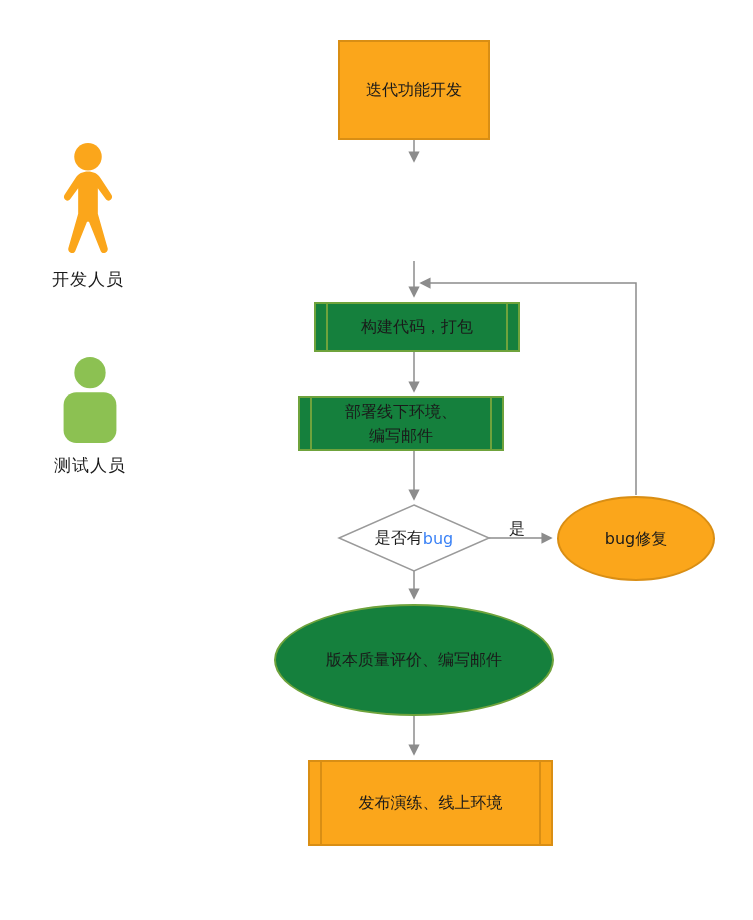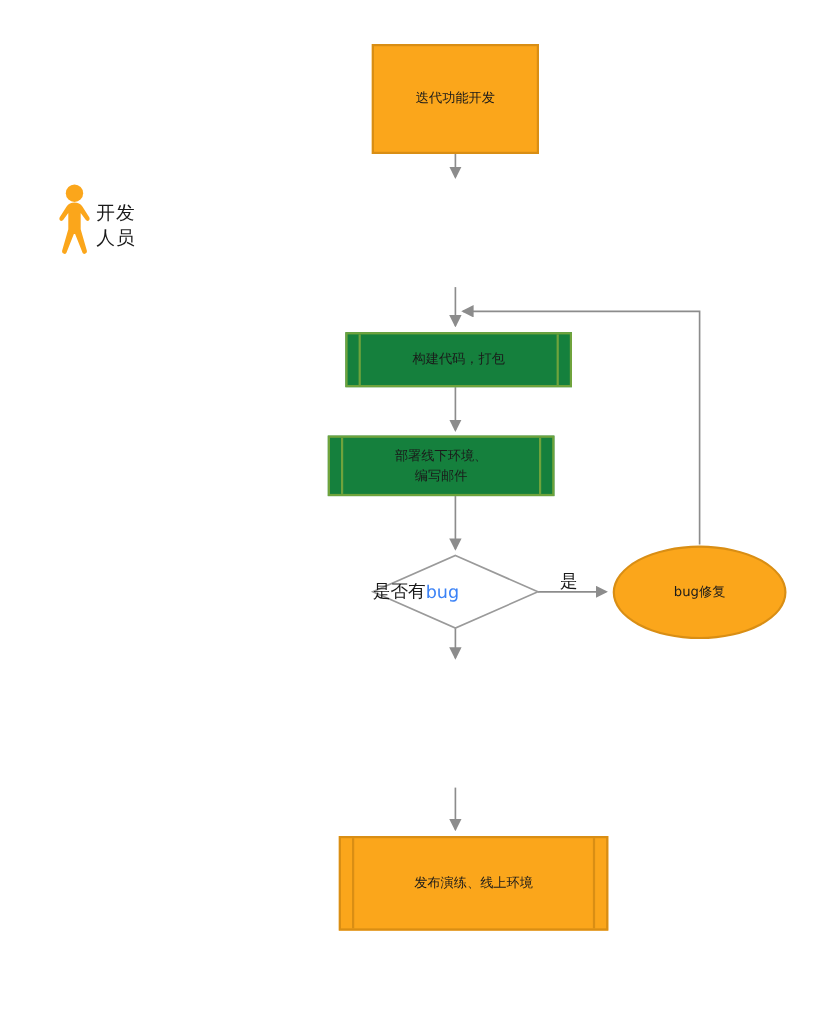--- a/index.html
+++ b/index.html
@@ -20,21 +20,21 @@
     width: 753px; height: 920px;
   }
 
   .node {
     position: absolute;
     display: flex;
     flex-direction: column;
     align-items: center;
     justify-content: center;
     text-align: center;
-    font-size: 12px;
+    font-size: 16px;
     color: #1a1a1a;
     line-height: 1.45;
   }
 
   .orange { background: #FBA61B; border: 2px solid #D98E14; }
   .green  { background: #15803d; border: 2px solid #6FA33C; }
   .ellipse { border-radius: 50%; }
 
   
   .predef::before, .predef::after {
@@ -47,36 +47,36 @@
   .predef::after  { right: 10px; }
   .predef.green::before, .predef.green::after { border-left: 2px solid #6FA33C; }
   .predef.orange::before, .predef.orange::after { border-left: 2px solid #D98E14; }
 
   .diamond-label {
     position: absolute;
     left: 339px; top: 505px;
     width: 150px; height: 66px;
     display: flex;
     align-items: center;
-    justify-content: flex-start;
+    justify-content: center;
     font-size: 16px;
     color: #1a1a1a;
   }
   .kw { color: #3b82f6; }
 
   .edge-label {
     position: absolute;
     font-size: 16px;
     color: #1a1a1a;
   }
 
   .actor {
     position: absolute;
     display: flex;
-    flex-direction: row;
+    flex-direction: column;
     align-items: center;
   }
   .actor-label {
     margin-top: 8px;
     font-size: 17px;
     color: #1a1a1a;
     letter-spacing: 1px;
   }
 </style>
 </head>
@@ -104,20 +104,27 @@
   </svg>
 
   <div class="actor" style="left:48px; top:142px; width:80px;">
     <svg width="70" height="118" viewBox="0 0 70 120">
       <circle cx="35" cy="15" r="14" fill="#FBA61B"></circle>
       <path fill="#FBA61B" d="M35,30 C40,30 45,32 48,37 L59,54 C61,58 56,62 53,58 L45,47 L45,73 L55,108 C56,112 50,115 48,111 L36,81 L34,81 L22,111 C20,115 14,112 15,108 L25,73 L25,47 L17,58 C14,62 9,58 11,54 L22,37 C25,32 30,30 35,30 Z"></path>
     </svg>
     <div class="actor-label">开发人员</div>
   </div>
 
+  <div class="actor" style="left:52px; top:356px; width:76px;">
+    <svg width="60" height="90" viewBox="0 0 60 92">
+      <circle cx="30" cy="17" r="16" fill="#8CC152"></circle>
+      <rect x="3" y="37" width="54" height="52" rx="13" fill="#8CC152"></rect>
+    </svg>
+    <div class="actor-label">测试人员</div>
+  </div>
 
   <div class="node orange" style="left:338px; top:40px; width:152px; height:100px;">
     <span>迭代功能开发</span>
   </div>
 
 
   <div class="node green predef" style="left:314px; top:302px; width:206px; height:50px;">
     <span>构建代码，打包</span>
   </div>
 
@@ -130,18 +137,21 @@
     <span>是否有</span>
       <span class="kw">bug</span>
   </div>
 
   <div class="edge-label" style="left:509px; top:519px;">是</div>
 
   <div class="node orange ellipse" style="left:557px; top:496px; width:158px; height:85px;">
     <span>bug修复</span>
   </div>
 
+  <div class="node green ellipse" style="left:274px; top:604px; width:280px; height:112px;">
+    <span>版本质量评价、编写邮件</span>
+  </div>
 
   <div class="node orange predef" style="left:308px; top:760px; width:245px; height:86px;">
     <span>发布演练、线上环境</span>
   </div>
 
 </div>
 
 </body></html>

